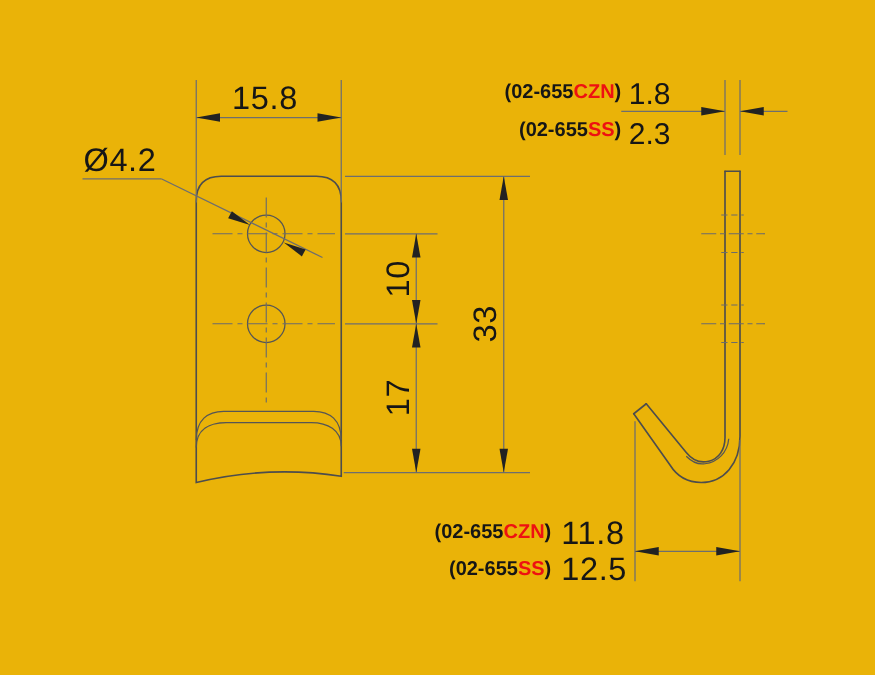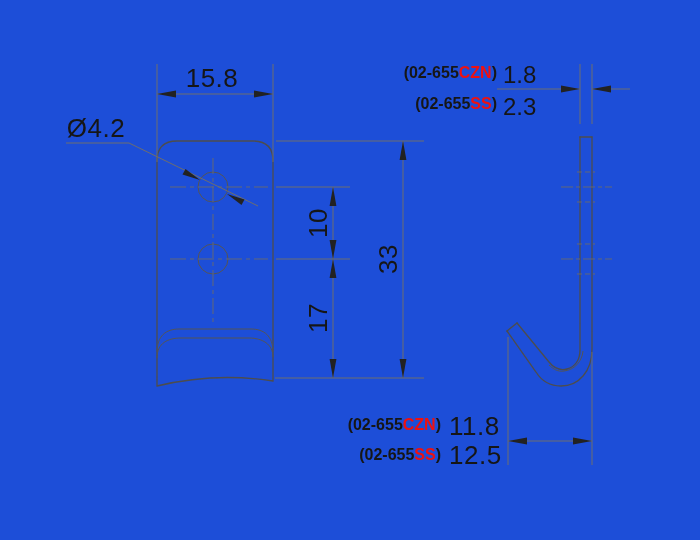--- a/index.html
+++ b/index.html
@@ -1,16 +1,16 @@
 <!DOCTYPE html>
 <html><head>
 <meta charset="utf-8">
 <style>
   html,body{margin:0;padding:0;background:#ffffff;}
-  .stage{width:700px;height:540px;position:relative;background:#1d4ed8;overflow:hidden;}
+  .stage{width:700px;height:540px;position:relative;background:#eab308;overflow:hidden;}
   svg text{font-family:"Liberation Sans","DejaVu Sans",sans-serif;fill:#161616;}
   .dimnum{font-size:26px;font-weight:400;letter-spacing:0.5px;}
   .dimnum-sm{font-size:24px;font-weight:400;}
   .partlabel{font-size:16px;font-weight:bold;}
   .outline{stroke:#4d4d4d;stroke-width:1.3;fill:none;stroke-linecap:round;}
   .thinline{stroke:#555555;stroke-width:1;fill:none;}
   .dimline{stroke:#6e6e6e;stroke-width:1;fill:none;}
   .centerline{stroke:#6b6b6b;stroke-width:0.9;fill:none;}
   .arrow{fill:#222222;stroke:none;}
 </style>

